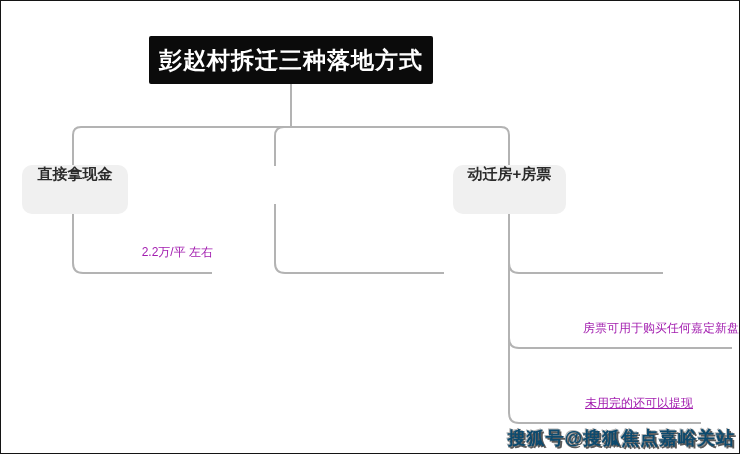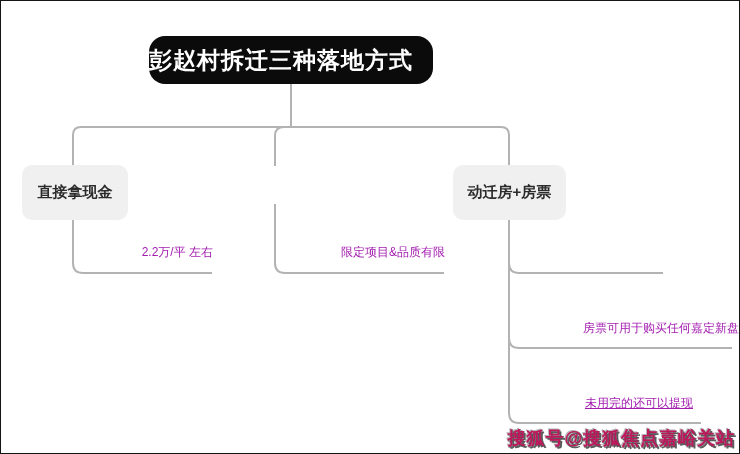--- a/index.html
+++ b/index.html
@@ -17,34 +17,34 @@
     position: absolute;
     left: 0; top: 0;
     width: 740px; height: 454px;
     pointer-events: none;
   }
   .root-node {
     position: absolute;
     left: 148px; top: 35px;
     width: 284px; height: 48px;
     background: #0b0b0b;
-    border-radius: 16px;
-    display: flex; align-items: center; 
+    border-radius: 2px;
+    display: flex; align-items: center; justify-content: center;
     color: #ffffff;
     font-size: 23px;
     font-weight: bold;
     letter-spacing: 1px;
   }
   .branch-node {
     position: absolute;
     top: 164px;
-    height: 55px;
+    height: 49px;
     background: #f0f0f0;
     border-radius: 10px;
-    display: flex; align-items: center; justify-content: center;
+    display: flex; align-items: flex-start; justify-content: center;
     color: #2b2b2b;
     font-size: 15px;
     font-weight: bold;
   }
   .branch-1 { left: 21px;  width: 106px; }
   .branch-2 { left: 213px; width: 117px; }
   .branch-3 { left: 452px; width: 113px; }
   .leaf-label {
     position: absolute;
     color: #a21caf;
@@ -56,21 +56,21 @@
   .leaf-2-1 { left: 292px; top: 243px; width: 152px; }
   .leaf-3-1 { left: 528px; top: 243px; width: 134px; }
   .leaf-3-2 { left: 538px; top: 319px; width: 200px; }
   .leaf-3-3 { left: 532px; top: 394px; width: 160px; text-decoration: underline; }
   .watermark {
     position: absolute;
     right: 4px; bottom: 3px;
     font-size: 18px;
     font-weight: bold;
     letter-spacing: 1px;
-    color: #be185d;
+    color: #0c4a6e;
     text-shadow: 2px 2px 0 #5a5a5a, -1px -1px 0 #b5b5b5, 1px 0 0 #8a8a8a, 0 1px 0 #8a8a8a;
     white-space: nowrap;
   }
 </style>
 </head>
 <body>
 
 <div class="page">
 
   <svg class="connector-layer" viewBox="0 0 740 454" xmlns="http://www.w3.org/2000/svg">
@@ -91,19 +91,18 @@
   </div>
 
   <div class="branch-node branch-1">
     <span>直接拿现金</span>
   </div>
   <div class="branch-node branch-3">
     <span>动迁房+房票</span>
   </div>
 
   <div class="leaf-label leaf-1-1">2.2万/平 左右</div>
-  <div class="leaf-label leaf-2-1">限定项目&amp;品质有限</div>
   <div class="leaf-label leaf-3-2">房票可用于购买任何嘉定新盘</div>
   <div class="leaf-label leaf-3-3">未用完的还可以提现</div>
 
   <div class="watermark">搜狐号@搜狐焦点嘉峪关站</div>
 
 </div>
 
 </body></html>

